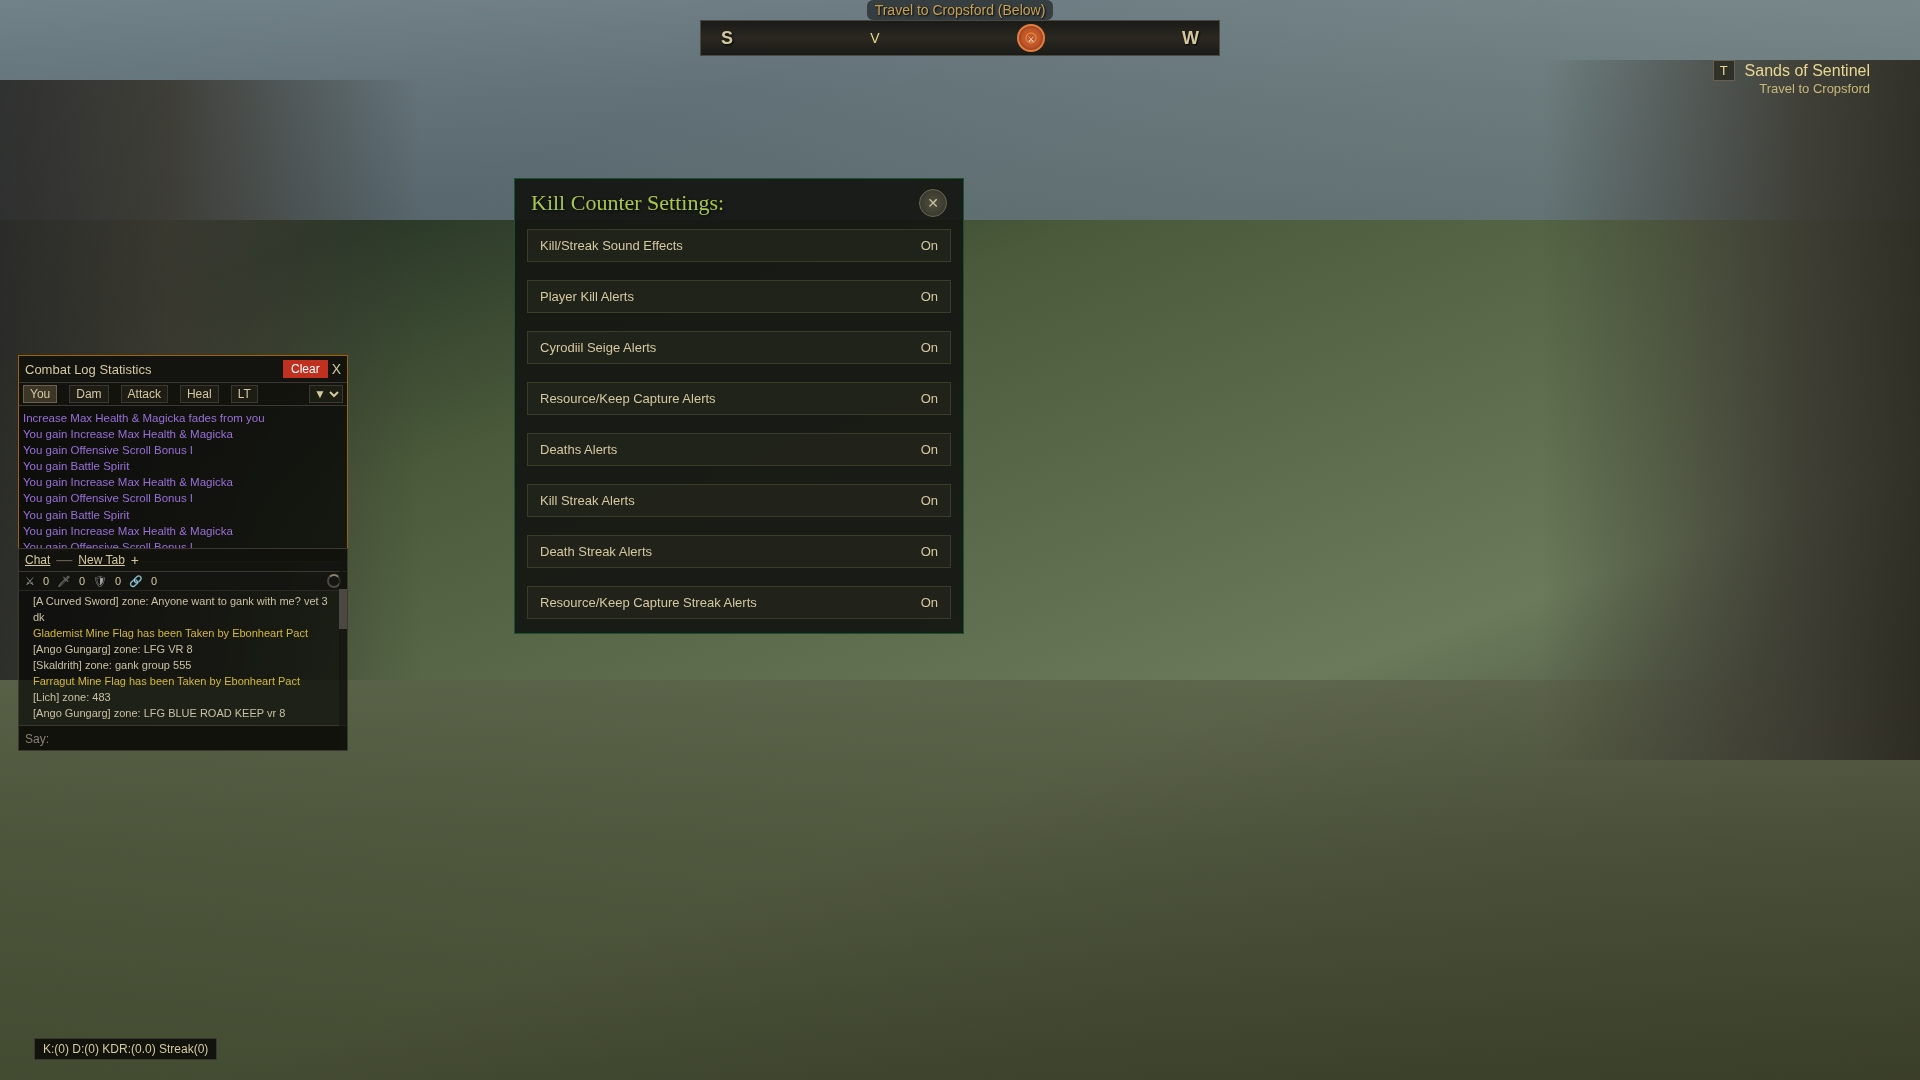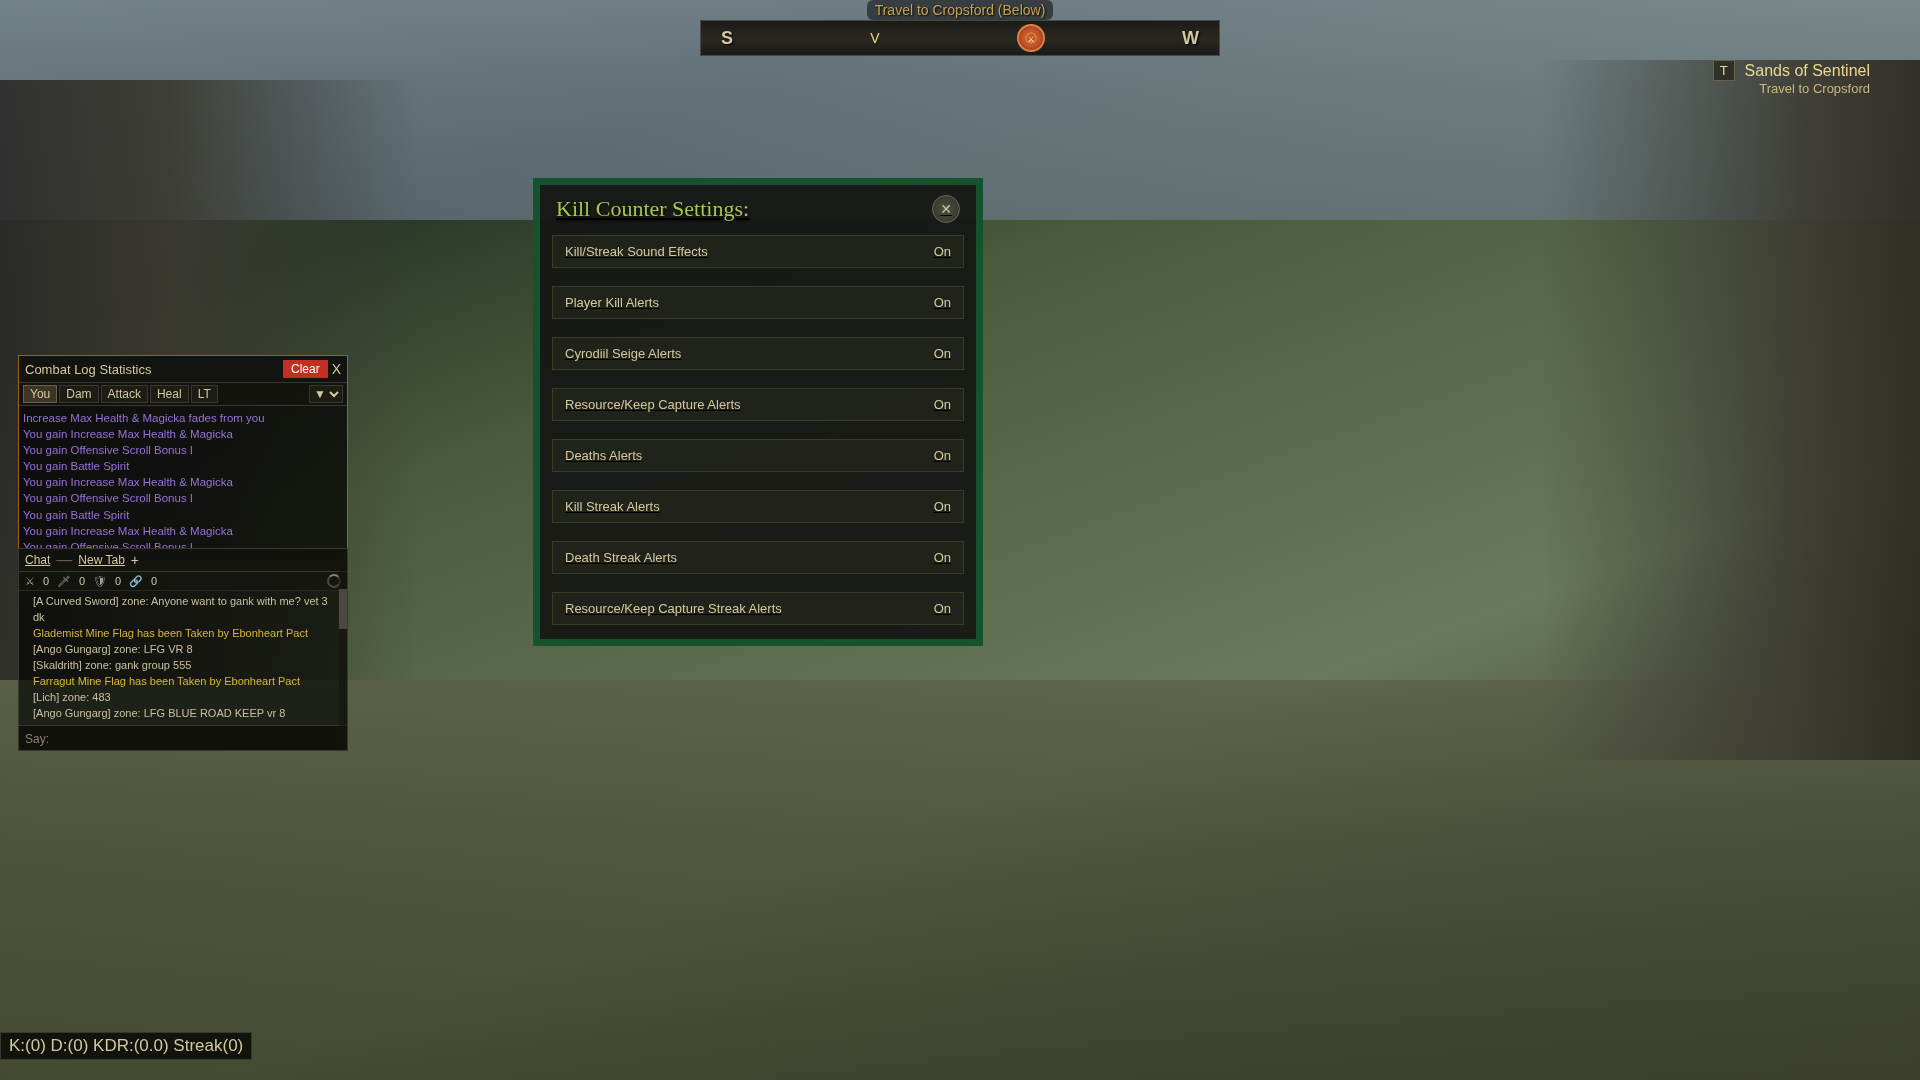--- a/index.html
+++ b/index.html
@@ -209,21 +209,21 @@
       border: none;
       font-size: 14px;
       cursor: pointer;
     }
 
     #combat-tabs {
       display: flex;
       background: rgba(20,20,15,0.8);
       border-bottom: 1px solid #3a3830;
       padding: 2px 4px;
-      gap: 2px;
+      gap: 12px;
     }
 
     .combat-tab {
       color: #d4c8a0;
       font-size: 12px;
       padding: 1px 6px;
       cursor: pointer;
       background: rgba(40,40,30,0.5);
       border: 1px solid #3a3830;
     }
@@ -362,40 +362,39 @@
     }
 
     #chat-input-label {
       color: #8a8070;
       font-size: 12px;
     }
 
     
     #kill-stats {
       position: absolute;
-      left: 0;
+      left: 34px;
       bottom: 20px;
       background: rgba(0,0,0,0.75);
       color: #d4c8a0;
-      font-size: 17px;
+      font-size: 12px;
       padding: 3px 8px;
       border: 1px solid #3a3830;
       z-index: 100;
     }
 
     
     #kc-dialog {
       position: absolute;
       top: 178px;
-      left: 533px;
+      left: 514px;
       width: 450px;
       background: rgba(20, 22, 18, 0.93);
-      border: 7px solid #14532d;
+      border: 1px solid #14532d;
       z-index: 200;
-      text-decoration: underline;
     }
 
     #kc-title-bar {
       padding: 10px 16px 8px;
       display: flex;
       align-items: center;
       justify-content: space-between;
     }
 
     #kc-title {

